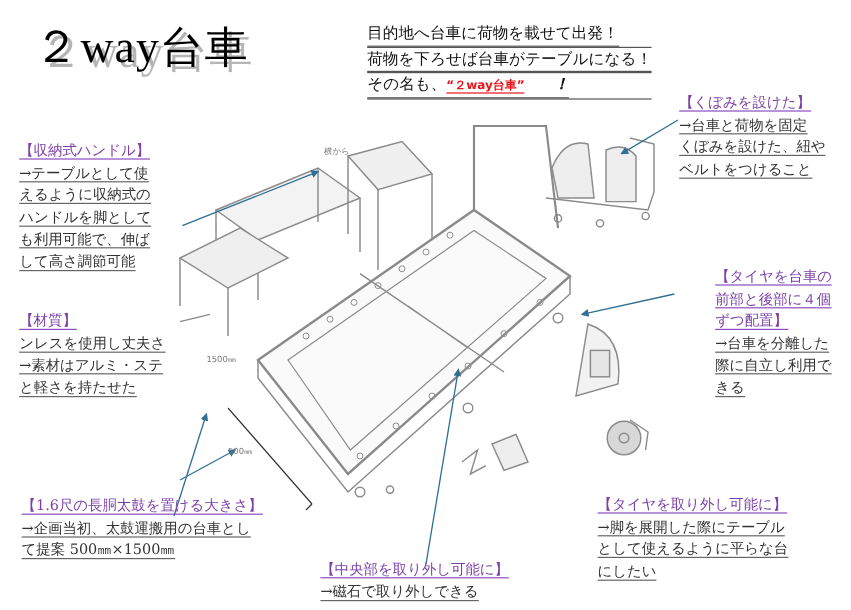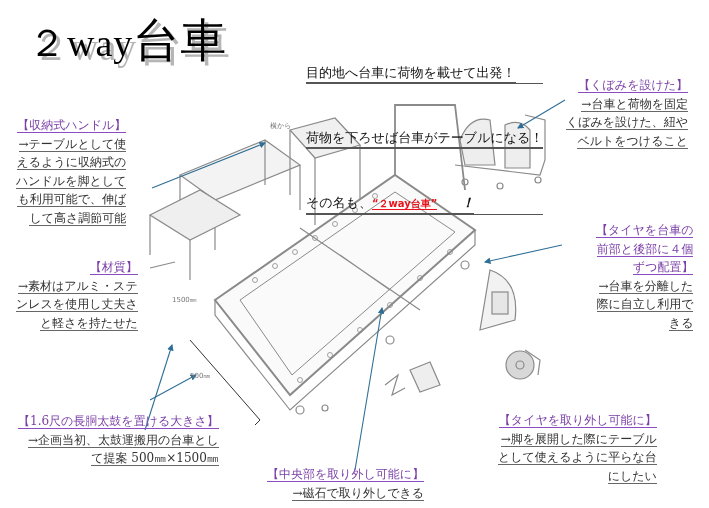--- a/index.html
+++ b/index.html
@@ -1,29 +1,29 @@
 <!DOCTYPE html>
 <html><head>
 <meta charset="utf-8">
 <style>
   html, body { margin:0; padding:0; background:#ffffff; }
   body { width:709px; height:508px; position:relative; overflow:hidden;
          font-family:"DejaVu Serif","Liberation Serif",serif; color:#222; }
   .title { position:absolute; left:28px; top:18px; font-size:38px; line-height:44px;
            font-family:"Liberation Serif","DejaVu Serif",serif; color:#000;
            text-shadow:4px 4px 0 #b5b5b5; letter-spacing:1px; white-space:nowrap; }
-  .title .t-jp { font-family:"DejaVu Serif",serif; font-size:46px; }
+  .title .t-jp { font-family:"DejaVu Serif",serif; font-size:36px; }
   .tagline { position:absolute; left:306px; top:19px; font-family:"DejaVu Sans","Liberation Sans",sans-serif;
              font-size:13px; line-height:19px; color:#111; }
   .tagline div { border-bottom:1.5px solid #555; display:inline-block; }
-  .tagline .row { display:block;margin-top:44px; }
+  .tagline .row { display:block; }
   .tagline .red { color:#e8141b; font-weight:bold; font-size:10px; border-bottom:1.5px solid #e8141b; }
   .tagline .bang { font-weight:bold; font-style:italic; margin-left:24px; }
   .note { position:absolute; font-size:12px; line-height:18.5px; color:#333; }
-  .note .line { display:block; white-space:nowrap;text-align:right; }
+  .note .line { display:block; white-space:nowrap; }
   .note .line span { border-bottom:1.5px solid #666; }
   .note .head span { color:#7b3fa8; border-bottom:1.5px solid #8a4cc0; }
   svg.drawing { position:absolute; left:0; top:0; }
 </style>
 </head>
 <body>
 
 <svg class="drawing" width="709" height="508">
   <defs>
     <marker id="ah" markerWidth="6" markerHeight="6" refX="5" refY="3" orient="auto">
@@ -115,22 +115,22 @@
   <span class="line head"><span>【収納式ハンドル】</span></span>
   <span class="line"><span>→テーブルとして使</span></span>
   <span class="line"><span>えるように収納式の</span></span>
   <span class="line"><span>ハンドルを脚として</span></span>
   <span class="line"><span>も利用可能で、伸ば</span></span>
   <span class="line"><span>して高さ調節可能</span></span>
 </div>
 
 <div class="note" style="left:16px; top:258px;">
   <span class="line head"><span>【材質】</span></span>
+  <span class="line"><span>ンレスを使用し丈夫さ</span></span>
   <span class="line"><span>→素材はアルミ・ステ</span></span>
-  <span class="line"><span>ンレスを使用し丈夫さ</span></span>
   <span class="line"><span>と軽さを持たせた</span></span>
 </div>
 
 <div class="note" style="left:18px; top:412px;">
   <span class="line head"><span>【1.6尺の長胴太鼓を置ける大きさ】</span></span>
   <span class="line"><span>→企画当初、太鼓運搬用の台車とし</span></span>
   <span class="line"><span>て提案 500㎜×1500㎜</span></span>
 </div>
 
 <div class="note" style="left:267px; top:465px;">

